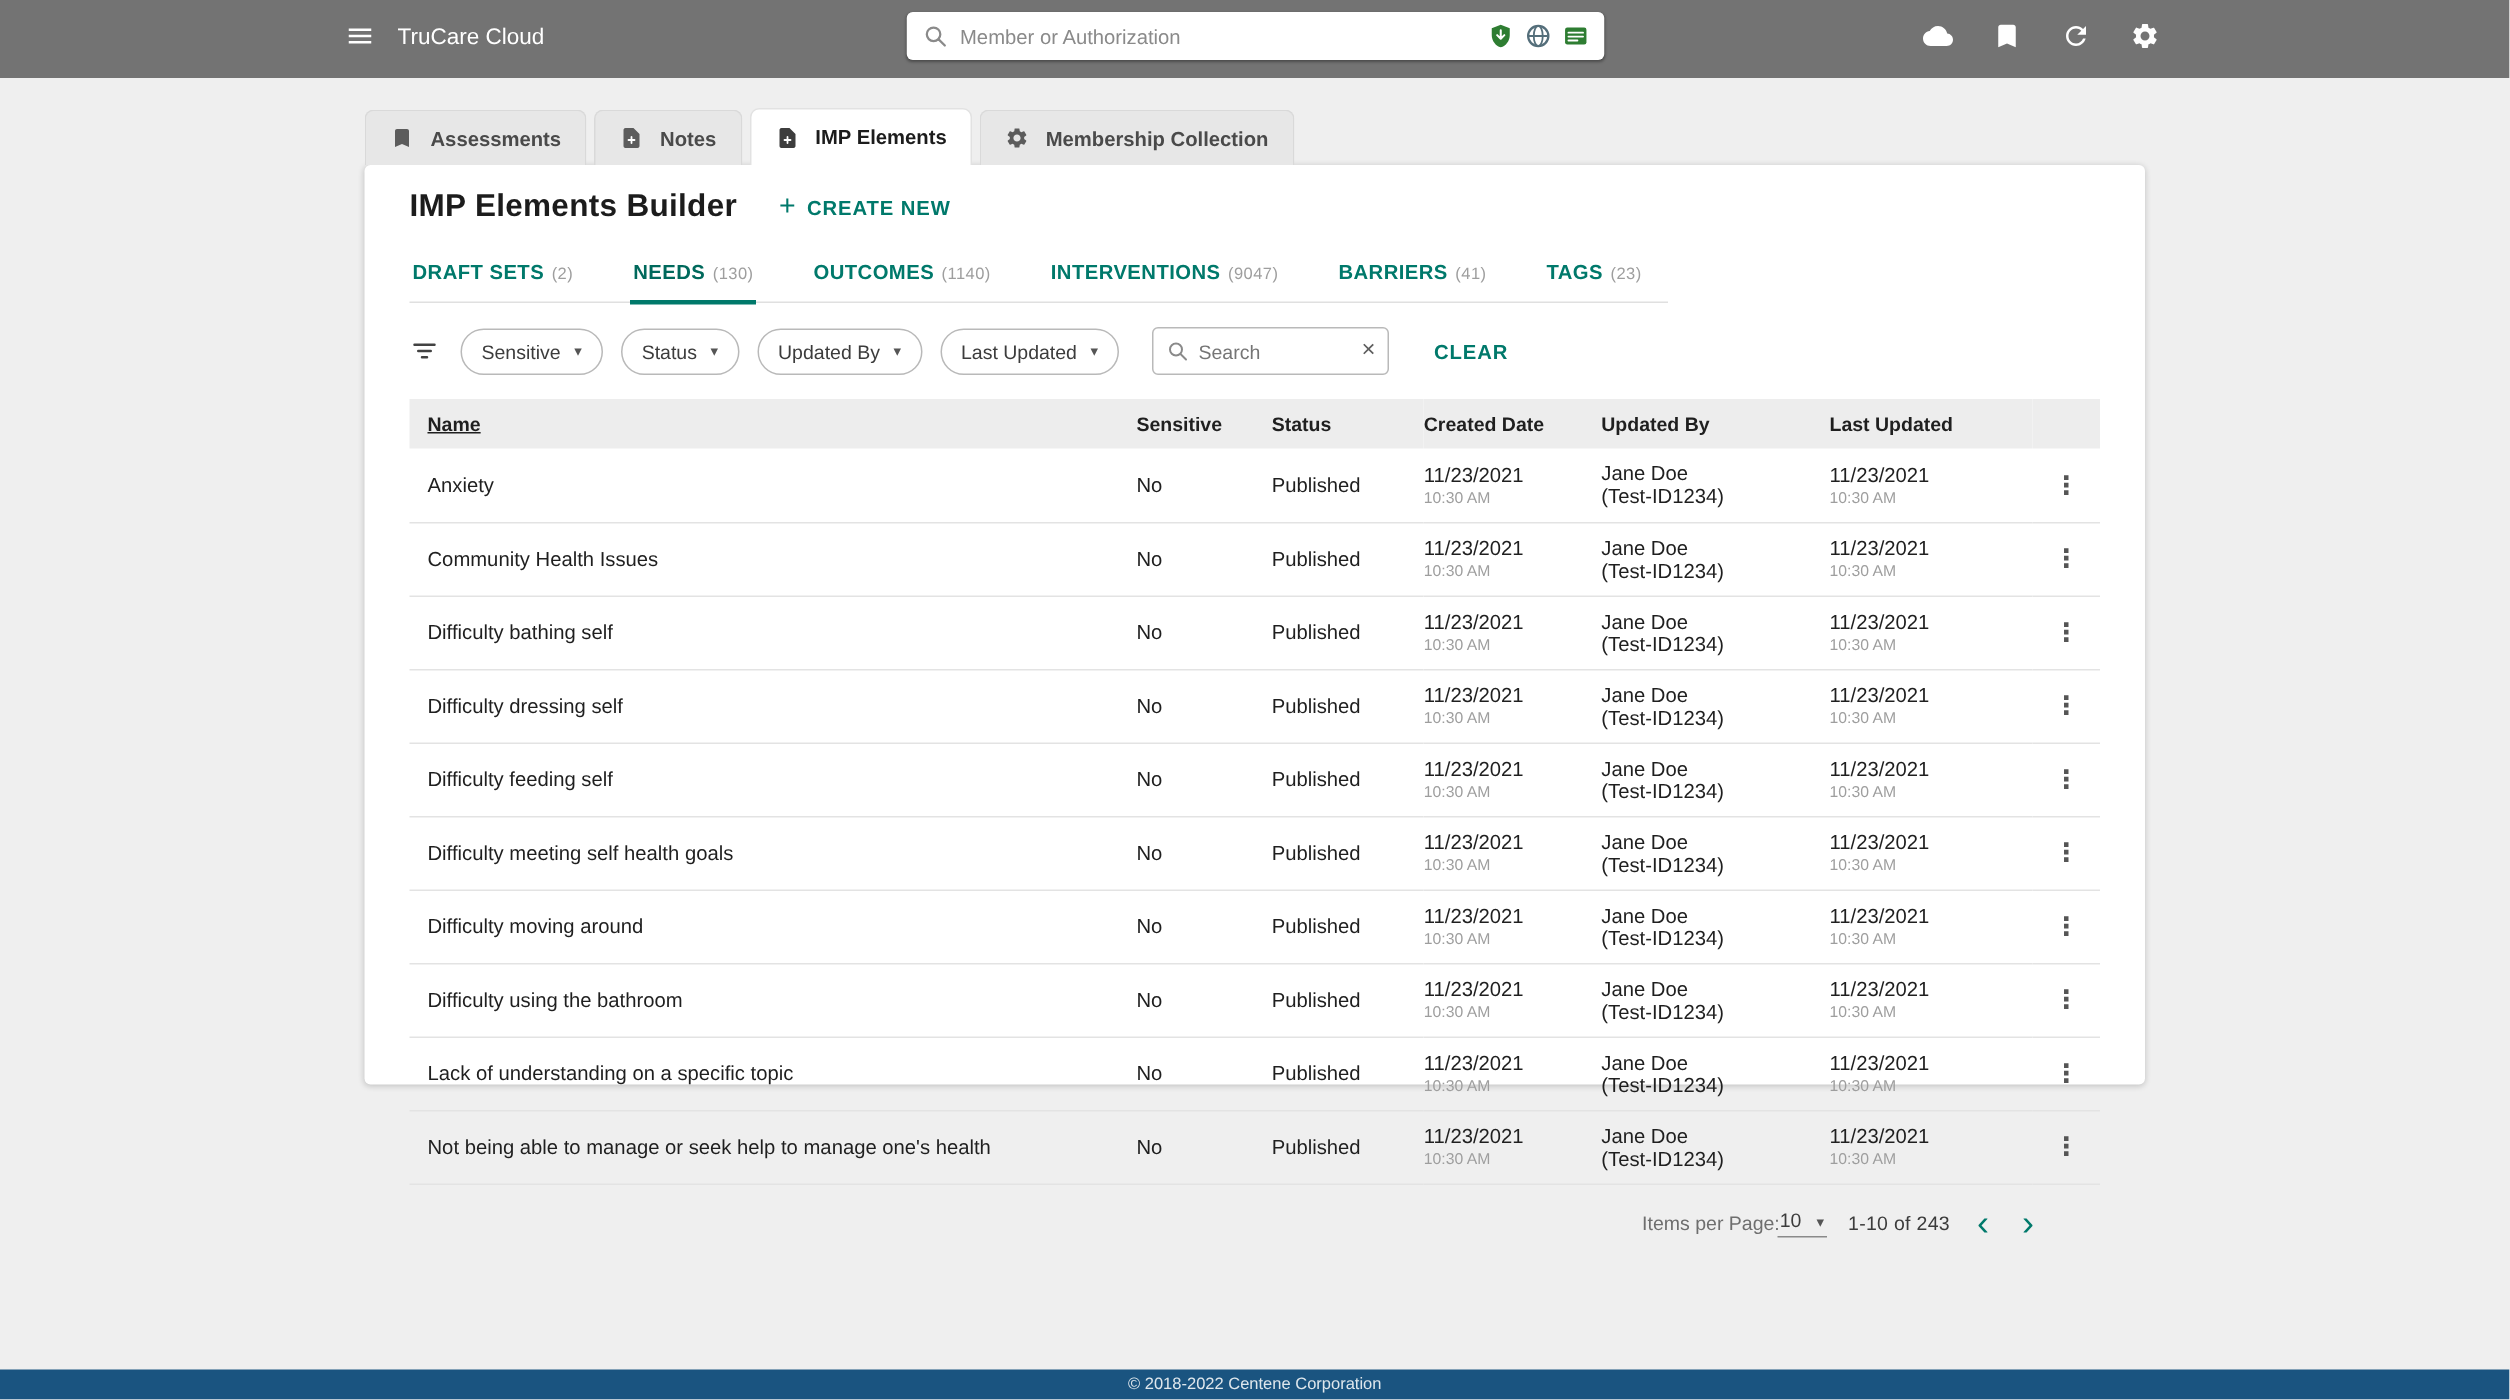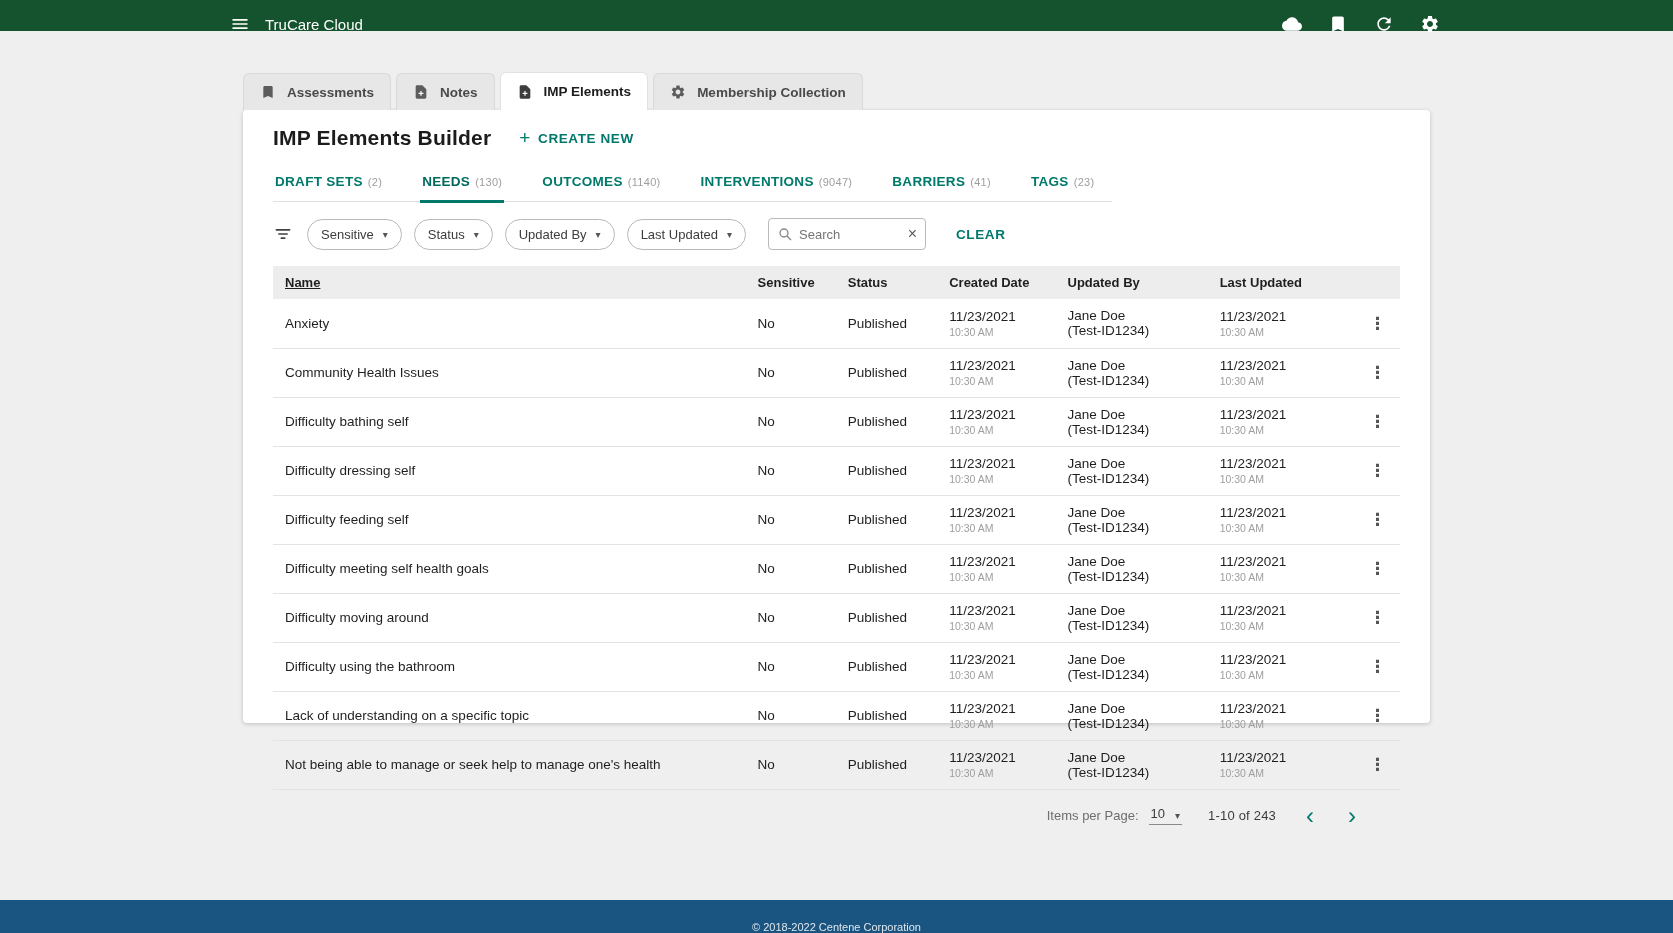--- a/index.html
+++ b/index.html
@@ -10,21 +10,21 @@
   }
   button { font-family:inherit; background:none; border:none; cursor:pointer; padding:0; color:inherit; }
   input { font-family:inherit; }
 
   .ic { display:block; }
   .ic16{ width:16px; height:16px; } .ic18{ width:18px; height:18px; } .ic20{ width:20px; height:20px; }
   .white{ color:#fff; } .green{ color:#2e7d32; } .slate{ color:#546e7a; }
   .gray{ color:#8a8a8a; } .dark{ color:#424242; }
 
   
-  .topbar { position:absolute; top:0; left:0; right:0; height:31px; background:#14532d; z-index:5; }
+  .topbar { position:absolute; top:0; left:0; right:0; height:52px; background:#737373; z-index:5; }
   .topbar-left { position:absolute; left:230px; top:0; height:48px; display:flex; align-items:center; gap:15px; }
   .app-title { color:#fff; font-size:15px; }
   .global-search {
     position:absolute; left:50%; top:8px; transform:translateX(-50%);
     width:465px; height:32px; background:#fff; border-radius:4px;
     display:flex; align-items:center; gap:8px; padding:0 10px;
     box-shadow:0 1px 2px rgba(0,0,0,.35);
   }
   .global-search-input { flex:1; border:none; outline:none; font-size:13.5px; color:#212121; min-width:0; }
   .global-search-input::placeholder { color:#8a8a8a; }
@@ -88,31 +88,31 @@
   .w-created{ width:10.5%;margin-left:27px; } .w-updby{ width:13.5%; } .w-lastupd{ width:12%; } .w-menu{ width:4%; }
   .grid th:first-child, .grid td:first-child { padding-left:12px; }
   .grid tbody td {
     border-bottom:1px solid #e3e3e3; height:49px; font-size:13.5px; color:#1f1f1f; vertical-align:middle;
   }
   .tm { font-size:10.5px; color:#9e9e9e; margin-top:2px; }
   .col-menu { text-align:center; }
   .kebab { font-size:17px; color:#555; font-weight:bold; padding:2px 10px; line-height:1; }
 
   
-  .pager { display:flex; justify-content:flex-end; align-items:center; margin-top:14px; gap:26px; font-size:13px; padding-right:40px; }
+  .pager { display:flex; justify-content:flex-end; align-items:center; margin-top:14px; gap:14px; font-size:13px; padding-right:40px; }
   .pp-label { color:#6e6e6e; }
   .pp-select { display:flex; align-items:flex-end; gap:10px; border-bottom:1px solid #8a8a8a; padding:0 2px 3px; cursor:pointer; color:#3c3c3c; margin-left:-16px; }
   .pp-select .caret { font-size:10px; color:#555; }
   .pp-range { color:#3c3c3c; letter-spacing:.2px; }
   .pg-btn { color:#00796b; font-size:24px; line-height:1; padding:0 4px; }
 
   
   .footer {
-    position:absolute; bottom:0; left:0; right:0; height:33px; background:#1a5480;
-    display:flex; align-items:flex-end; justify-content:center; color:#dfe7ec; font-size:11px;
+    position:absolute; bottom:0; left:0; right:0; height:20px; background:#1a5480;
+    display:flex; align-items:center; justify-content:center; color:#dfe7ec; font-size:11px;
   }
 </style>
 </head>
 <body>
 
 <svg width="0" height="0" style="position:absolute" aria-hidden="true">
   <defs>
     <symbol id="i-menu" viewBox="0 0 24 24">
         <path fill="currentColor" d="M3 6h18v2H3zM3 11h18v2H3zM3 16h18v2H3z"></path>
       </symbol>
@@ -162,20 +162,43 @@
 <header class="topbar">
   <div class="topbar-left">
     <button>
         <svg class="ic ic20 white">
           <use href="#i-menu"></use>
         </svg>
       </button>
     <span class="app-title">TruCare Cloud</span>
   </div>
 
+  <div class="global-search">
+    <svg class="ic ic18 gray">
+        <use href="#i-search"></use>
+      </svg>
+    <input class="global-search-input" placeholder="Member or Authorization" style="">
+    <span class="gs-icons">
+      <button>
+          <svg class="ic ic18 green">
+            <use href="#i-shield"></use>
+          </svg>
+        </button>
+      <button>
+          <svg class="ic ic18 slate">
+            <use href="#i-globe"></use>
+          </svg>
+        </button>
+      <button>
+          <svg class="ic ic18 green">
+            <use href="#i-card"></use>
+          </svg>
+        </button>
+    </span>
+  </div>
 
   <div class="topbar-right">
     <button>
         <svg class="ic ic20 white">
           <use href="#i-cloud"></use>
         </svg>
       </button>
     <button>
         <svg class="ic ic20 white">
           <use href="#i-bookmark"></use>

